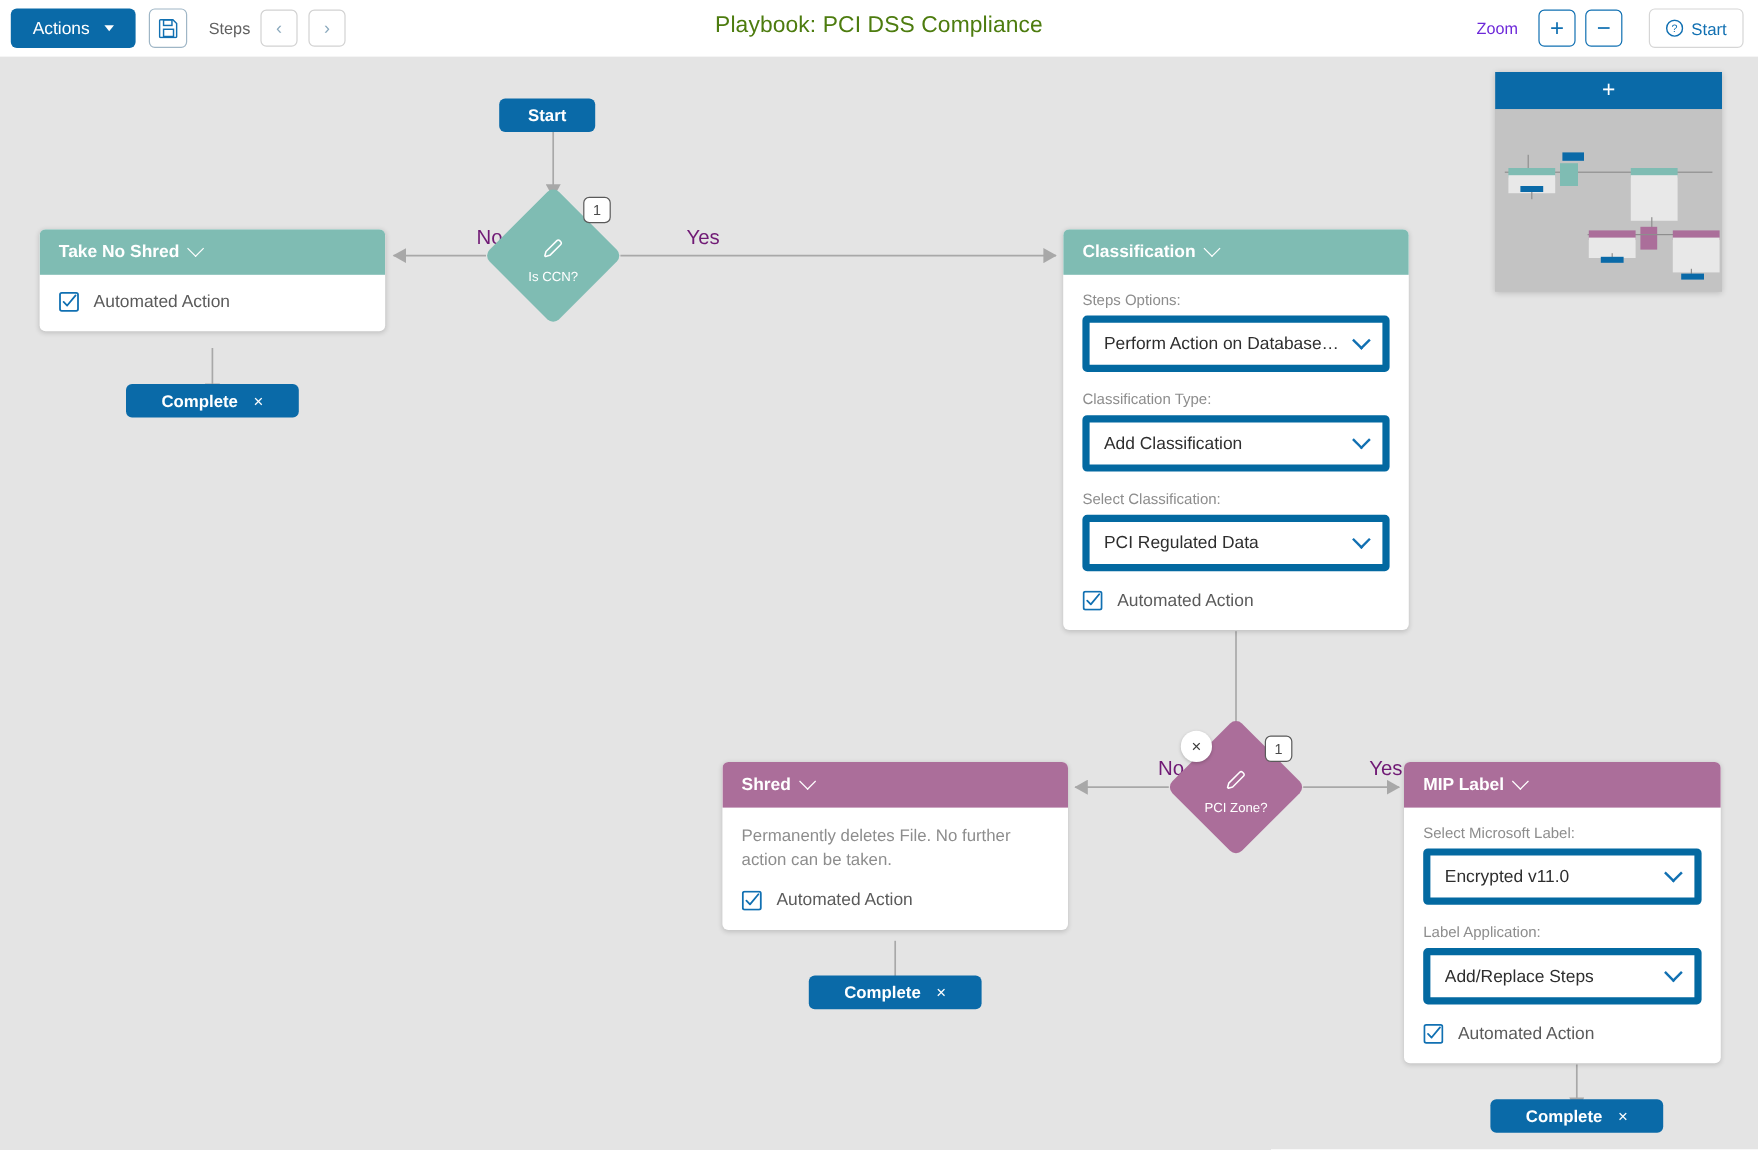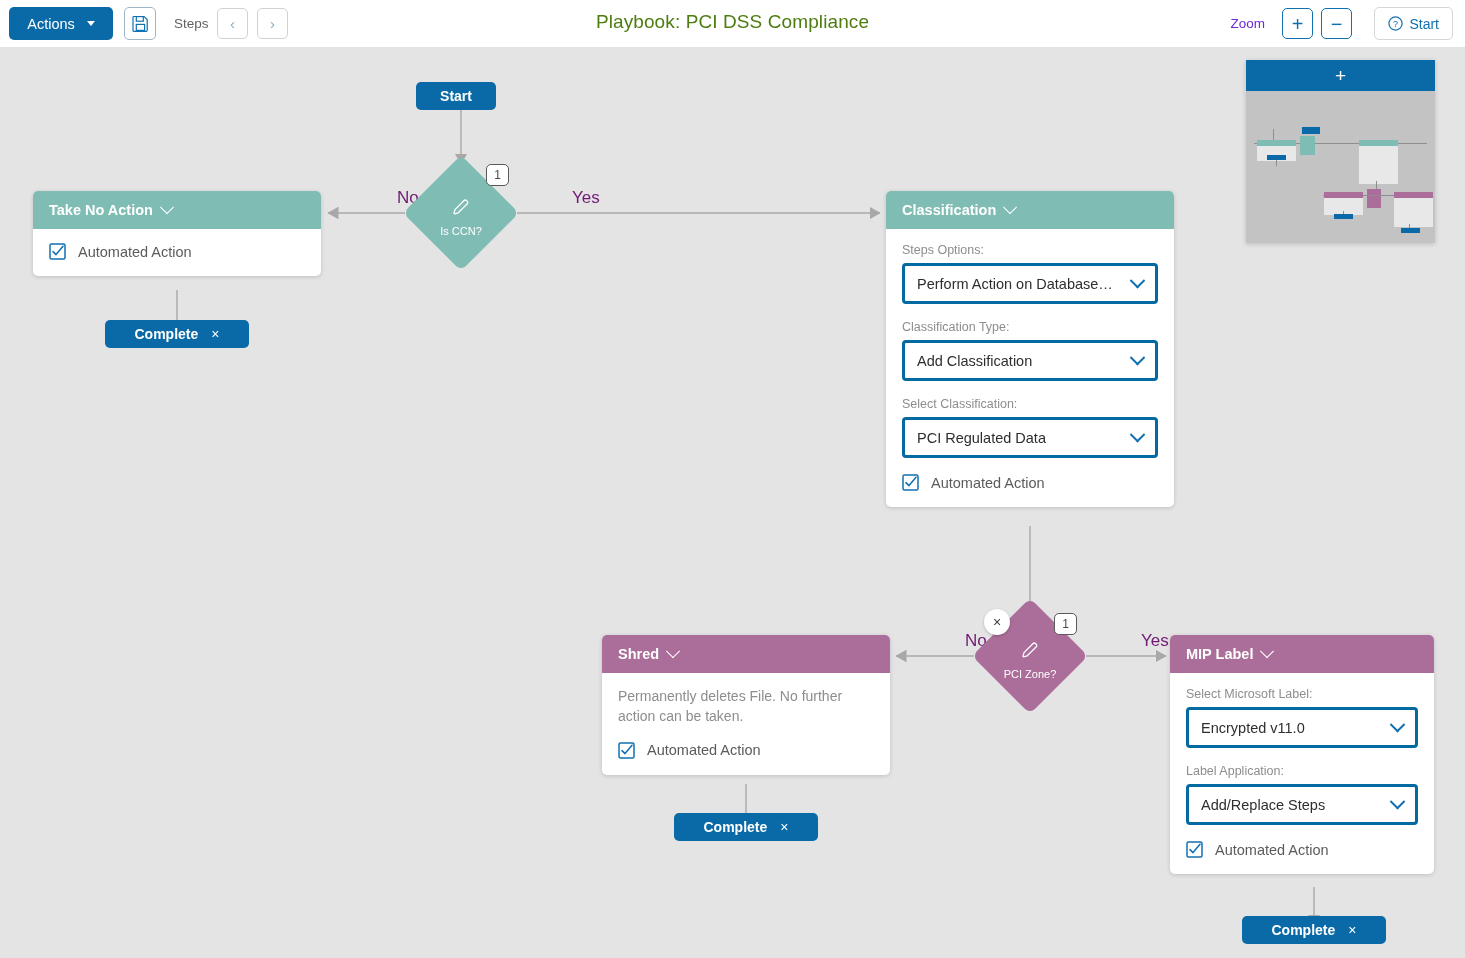--- a/index.html
+++ b/index.html
@@ -187,21 +187,21 @@
   }
   .card-body { padding: 14px 16px 16px 16px; }
 
   .field-label {
     font-size: 12.5px;
     color: #8d8d8d;
     margin-bottom: 6px;
   }
   .select {
     height: 35px;
-    border: 3px solid #0369a1;
+    border: 6px solid #0369a1;
     border-radius: 4px;
     background: #ffffff;
     display: flex;
     align-items: center;
     justify-content: space-between;
     padding: 0 12px;
     font-size: 14.5px;
     color: #2e2e2e;
     cursor: pointer;
     margin-bottom: 16px;
@@ -433,21 +433,21 @@
         <path d="M3 16.2l1-3.6L13.1 3.5a1.6 1.6 0 0 1 2.3 0l.9.9a1.6 1.6 0 0 1 0 2.3L7.2 15.8l-3.6 1z" fill="none" stroke="#ffffff" stroke-width="1.3" stroke-linejoin="round"></path>
       </svg>
       <div class="diamond-label">Is CCN?</div>
       <div class="badge-num" style="left:66px; top:-8px;">1</div>
     </div>
     <div class="edge-label" style="left:365px; top:141px;">No</div>
     <div class="edge-label" style="left:540px; top:141px;">Yes</div>
 
     <div class="card" style="left:33px; top:144px; width:288px;">
       <div class="card-head teal">
-        <span class="card-title">Take No Action</span>
+        <span class="card-title">Take No Shred</span>
         <span class="chev"></span>
       </div>
       <div class="card-body">
         <div class="auto-row">
           <svg width="17" height="17" viewBox="0 0 17 17">
             <rect x="1" y="1" width="15" height="15" rx="1.5" fill="none" stroke="#1170b2" stroke-width="1.5"></rect>
             <path d="M4 8.6l3 3 7-8.4" fill="none" stroke="#1170b2" stroke-width="1.5" stroke-linecap="round" stroke-linejoin="round"></path>
           </svg>
           <span>Automated Action</span>
         </div>

